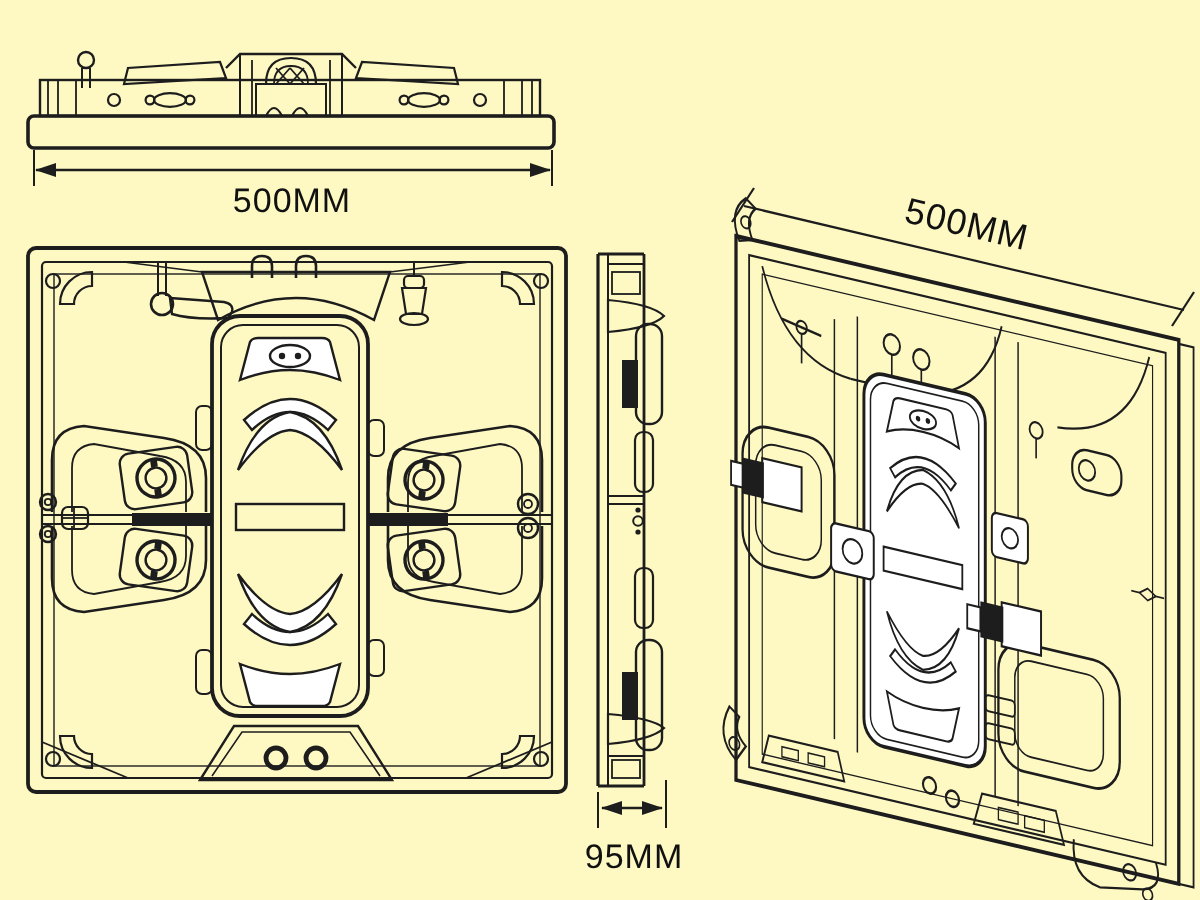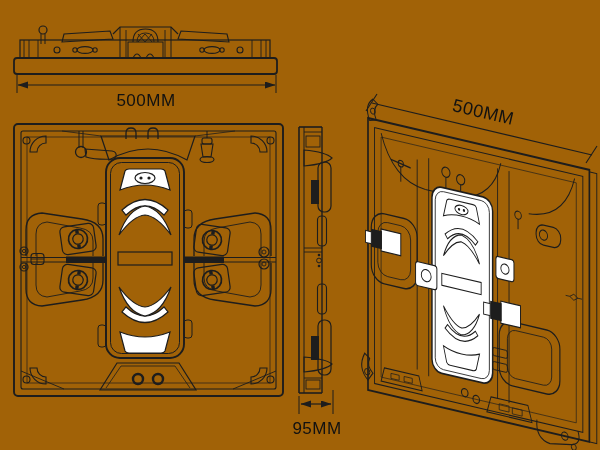--- a/index.html
+++ b/index.html
@@ -1,16 +1,16 @@
 <!DOCTYPE html>
 <html><head>
 <meta charset="utf-8">
 <style>
   html,body{margin:0;padding:0;background:#fff;}
-  #canvas{position:relative;width:600px;height:450px;background:#a16207;overflow:hidden;
+  #canvas{position:relative;width:600px;height:450px;background:#fef9c3;overflow:hidden;
           font-family:"Liberation Sans", sans-serif;}
   svg{position:absolute;left:0;top:0;}
   svg *{fill:none;stroke:#1d1d1d;}
   text{stroke:none;fill:#111;font-family:"Liberation Sans",sans-serif;letter-spacing:.5px;}
   .f{fill:#1d1d1d;stroke:none;}
   .w{fill:#fff;}
 </style>
 </head>
 <body>
 

